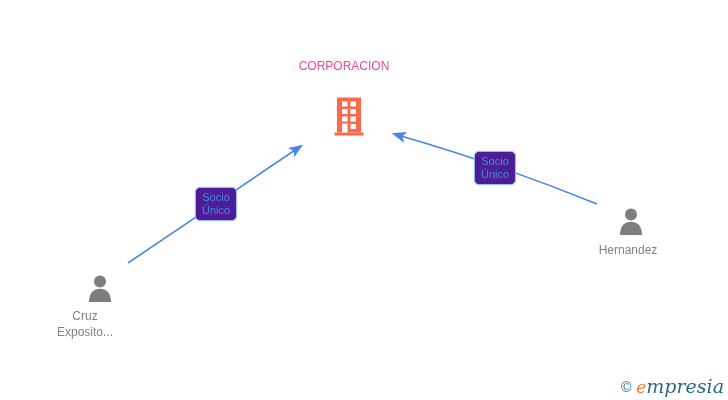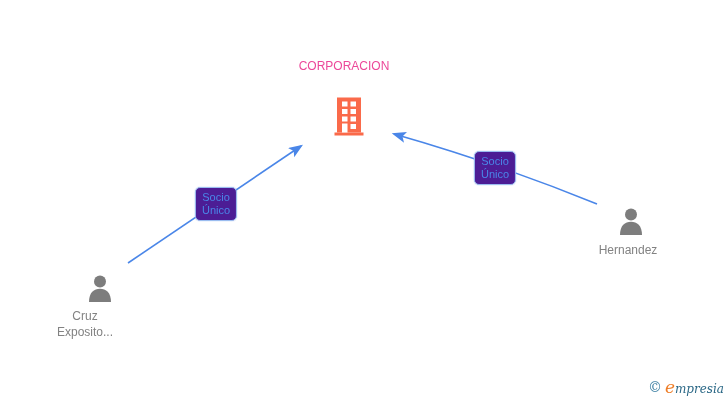--- a/index.html
+++ b/index.html
@@ -24,21 +24,21 @@
     padding:3px 6px;text-align:center;color:#4a86e8;
     font-size:11px;line-height:13px;white-space:nowrap;
     box-shadow:0 0 0 1px rgba(155,189,240,0.15);
   }
   .watermark{
     position:absolute;right:4px;bottom:3px;white-space:nowrap;
     font-family:"DejaVu Serif","Liberation Serif",serif;
   }
   .watermark .copy{color:#3b7fa3;font-size:14px;vertical-align:1px;}
   .watermark .brand-e{color:#ee7c25;font-size:17px;font-style:italic;margin-left:3px;}
-  .watermark .brand-rest{color:#2b6886;font-size:12px;font-style:italic;}
+  .watermark .brand-rest{color:#2b6886;font-size:19px;font-style:italic;}
 </style>
 </head>
 <body>
 
 <div id="canvas">
 
   <svg id="edges" viewBox="0 0 728 400">
     <defs>
       <marker id="arrowhead" markerWidth="10" markerHeight="8" refX="7.5" refY="3.5" orient="auto">
         <path d="M0,0 L9,3.5 L0,7 L2,3.5 Z" fill="#4a86e8"></path>

